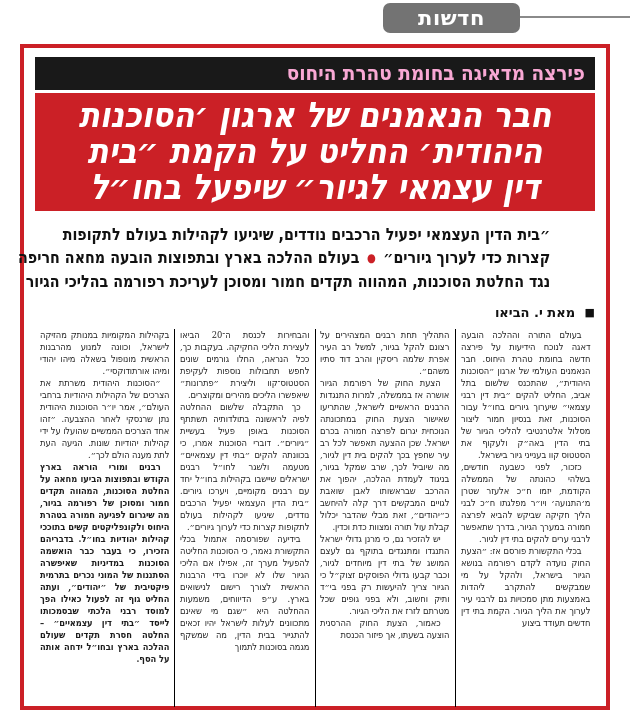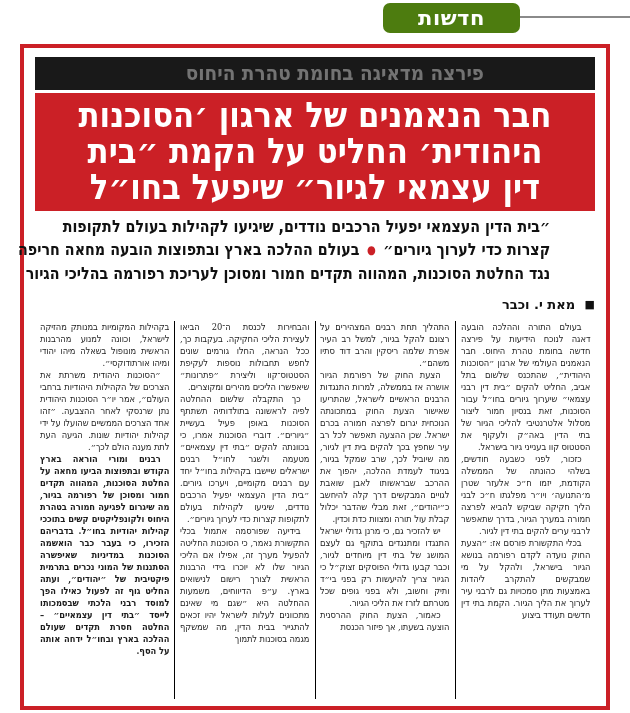--- a/index.html
+++ b/index.html
@@ -1,25 +1,25 @@
 <!DOCTYPE html>
 <html lang="he" dir="rtl"><head>
 <meta charset="utf-8">
 <style>
   html,body{margin:0;padding:0;background:#fff;}
   body{width:630px;height:713px;position:relative;overflow:hidden;
        font-family:"DejaVu Sans",sans-serif;direction:rtl;}
   .masthead{position:absolute;top:0;left:0;width:630px;height:44px;}
   .masthead-rule{position:absolute;top:16px;left:516px;width:114px;height:2px;background:#8a8a8a;}
-  .section-badge{position:absolute;top:3px;left:383px;width:137px;height:30px;background:#4d7c0f;
+  .section-badge{position:absolute;top:3px;left:383px;width:137px;height:30px;background:#737373;
        color:#fff;font-weight:bold;font-size:21px;line-height:30px;text-align:center;border-radius:7px;
        letter-spacing:.5px;}
   .frame{position:absolute;top:44px;left:20px;width:590px;height:666px;border:4px solid #cb2026;
        box-sizing:border-box;padding:9px 11px 6px;background:#fff;}
-  .kicker{background:#191919;color:#737373;height:33px;line-height:33px;text-align:center;
+  .kicker{background:#191919;color:#f9a8d4;height:33px;line-height:33px;text-align:right;
        padding:0 10px;box-sizing:border-box;font-weight:bold;font-size:21px;overflow:hidden;}
   .kicker-inner{display:inline-block;transform:scaleX(.88);transform-origin:center right;white-space:nowrap;}
   .headline{background:#cb2026;color:#fff;margin-top:3px;padding:4px 0 6px;text-align:center;}
   .hl-line{display:block;font-weight:bold;font-size:35px;line-height:36px;white-space:nowrap;
        transform:scaleX(.88);transform-origin:center center;}
   .subhead{margin-top:2px;text-align:center;color:#111;font-weight:bold;}
   .sh-line{display:block;font-size:17px;line-height:23px;white-space:nowrap;
        transform:scaleX(.84);transform-origin:center center;}
   .sh-bullet{color:#cb2026;font-size:12px;vertical-align:1px;padding:0 3px;}
   .byline{margin-top:12px;text-align:right;font-weight:bold;font-size:13px;color:#111;height:18px;}
@@ -40,39 +40,39 @@
   <div class="masthead-rule"></div>
   <div class="section-badge">חדשות</div>
 </div>
 
 <div class="frame">
 
   <div class="kicker">
     <span class="kicker-inner">פירצה מדאיגה בחומת טהרת היחוס</span>
   </div>
 
-  <h1 class="headline" style="margin:3px 0 4px;">
+  <h1 class="headline" style="margin:3px 0 12px;font-style:italic;">
     <span class="hl-line">חבר הנאמנים של ארגון ׳הסוכנות</span>
     <span class="hl-line">היהודית׳ החליט על הקמת ״בית</span>
     <span class="hl-line">דין עצמאי לגיור״ שיפעל בחו״ל</span>
   </h1>
 
   <div class="subhead">
     <span class="sh-line">״בית הדין העצמאי יפעיל הרכבים נודדים, שיגיעו לקהילות בעולם לתקופות</span>
     <span class="sh-line">
       <span>קצרות כדי לערוך גיורים״</span>
       <span class="sh-bullet">●</span>
       <span>בעולם ההלכה בארץ ובתפוצות הובעה מחאה חריפה</span>
     </span>
     <span class="sh-line">נגד החלטת הסוכנות, המהווה תקדים חמור ומסוכן לעריכת רפורמה בהליכי הגיור</span>
   </div>
 
   <div class="byline">
     <span class="byline-square">■</span>
-    <span>מאת י. וכבר</span>
+    <span>מאת י. הביאו</span>
   </div>
 
   <div class="cols">
     <div class="col">
       <div class="col-inner">
         <p>בעולם התורה וההלכה הובעה דאגה לנוכח הידיעות על פירצה חדשה בחומת טהרת היחוס. חבר הנאמנים העולמי של ארגון ״הסוכנות היהודית״, שהתכנס שלשום בתל אביב, החליט להקים ״בית דין רבני עצמאי״ שיערוך גיורים בחו״ל עבור הסוכנות, זאת בנסיון חמור ליצור מסלול אלטרנטיבי להליכי הגיור של בתי הדין באה״ק ולעקוף את הסטטוס קוו בענייני גיור בישראל.</p>
         <p>כזכור, לפני כשבעה חודשים, בשלהי כהונתה של הממשלה הקודמת, יזמו ח״כ אלעזר שטרן מ׳התנועה׳ ויו״ר מפלגתו ח״כ לבני הליך חקיקה שביקש להביא לפרצה חמורה במערך הגיור, בדרך שתאפשר לרבני ערים להקים בתי דין לגיור.</p>
         <p>בכלי התקשורת פורסם אז: ״הצעת החוק נועדה לקדם רפורמה בנושא הגיור בישראל, ולהקל על מי שמבקשים להתקרב ליהדות באמצעות מתן סמכויות גם לרבני עיר לערוך את הליך הגיור. הקמת בתי דין חדשים תעודד ביצוע</p>
       </div>
     </div>

